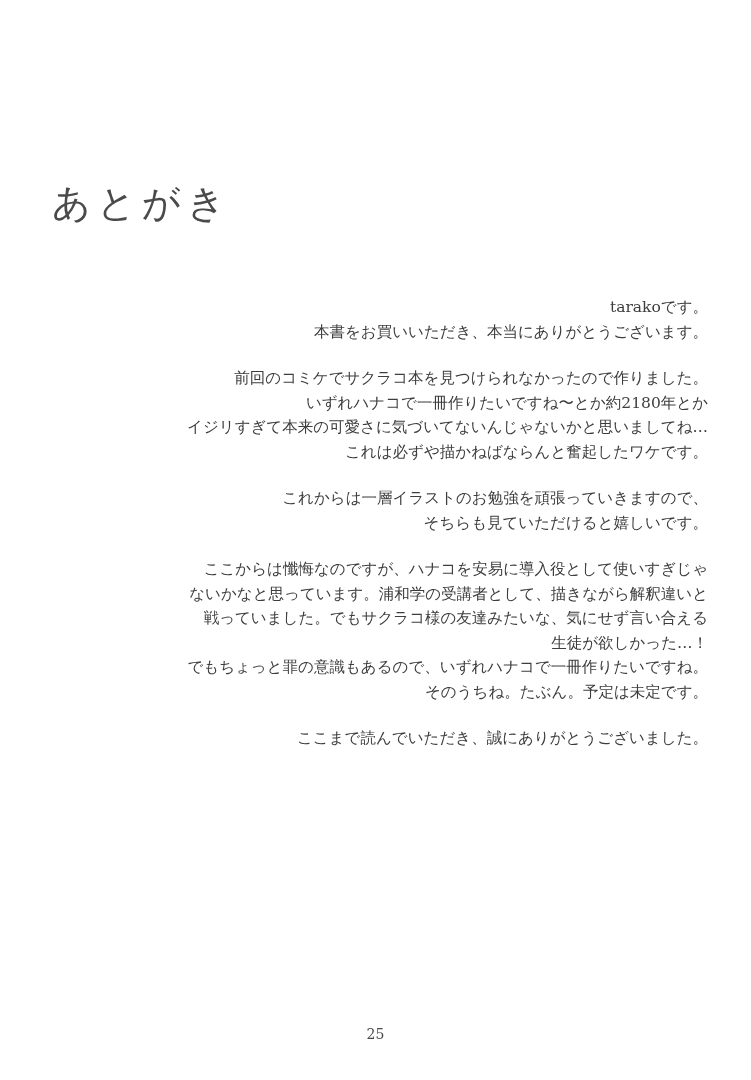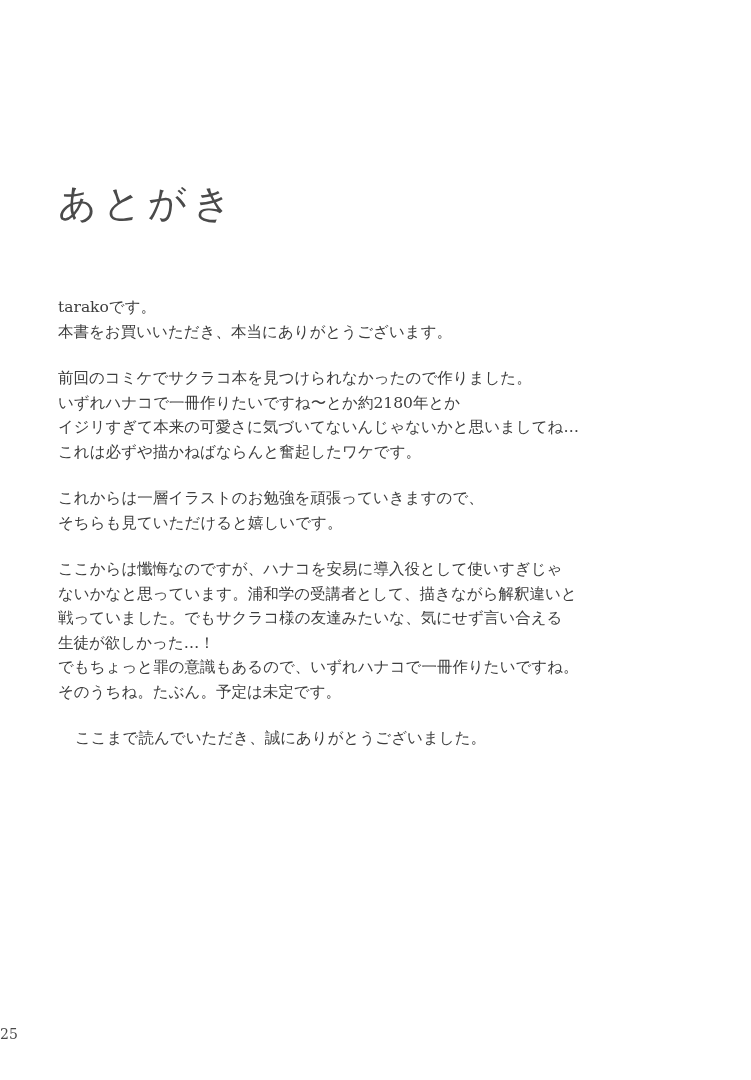--- a/index.html
+++ b/index.html
@@ -17,21 +17,21 @@
   }
   .page {
     position: absolute;
     top: 0; left: 0;
     width: 751px;
     height: 1080px;
     box-sizing: border-box;
   }
   .afterword-title {
     position: absolute;
-    left: 58px;
+    left: 52px;
     top: 178px;
     font-size: 38px;
     letter-spacing: 6px;
     color: #4a4a4a;
     font-family: "DejaVu Serif", serif;
     font-weight: normal;
     white-space: nowrap;
   }
   .body-text {
     position: absolute;
@@ -39,31 +39,32 @@
     top: 295px;
     width: 650px;
     font-size: 15.5px;
     line-height: 24.5px;
     color: #3d3d3d;
     font-family: "DejaVu Serif", serif;
   }
   .para {
     margin: 0 0 22px 0;
     white-space: pre-wrap;
+    text-align: right;
   }
   .para:last-child {
     margin-bottom: 0;
     margin-left: 17px;
   }
   .page-number {
     position: absolute;
     left: 0;
     right: 0;
     top: 1026px;
-    text-align: left;
+    text-align: center;
     font-size: 14px;
     color: #4a4a4a;
     font-family: "DejaVu Serif", serif;
   }
 </style>
 </head>
 <body>
 
 <div class="page">
 

